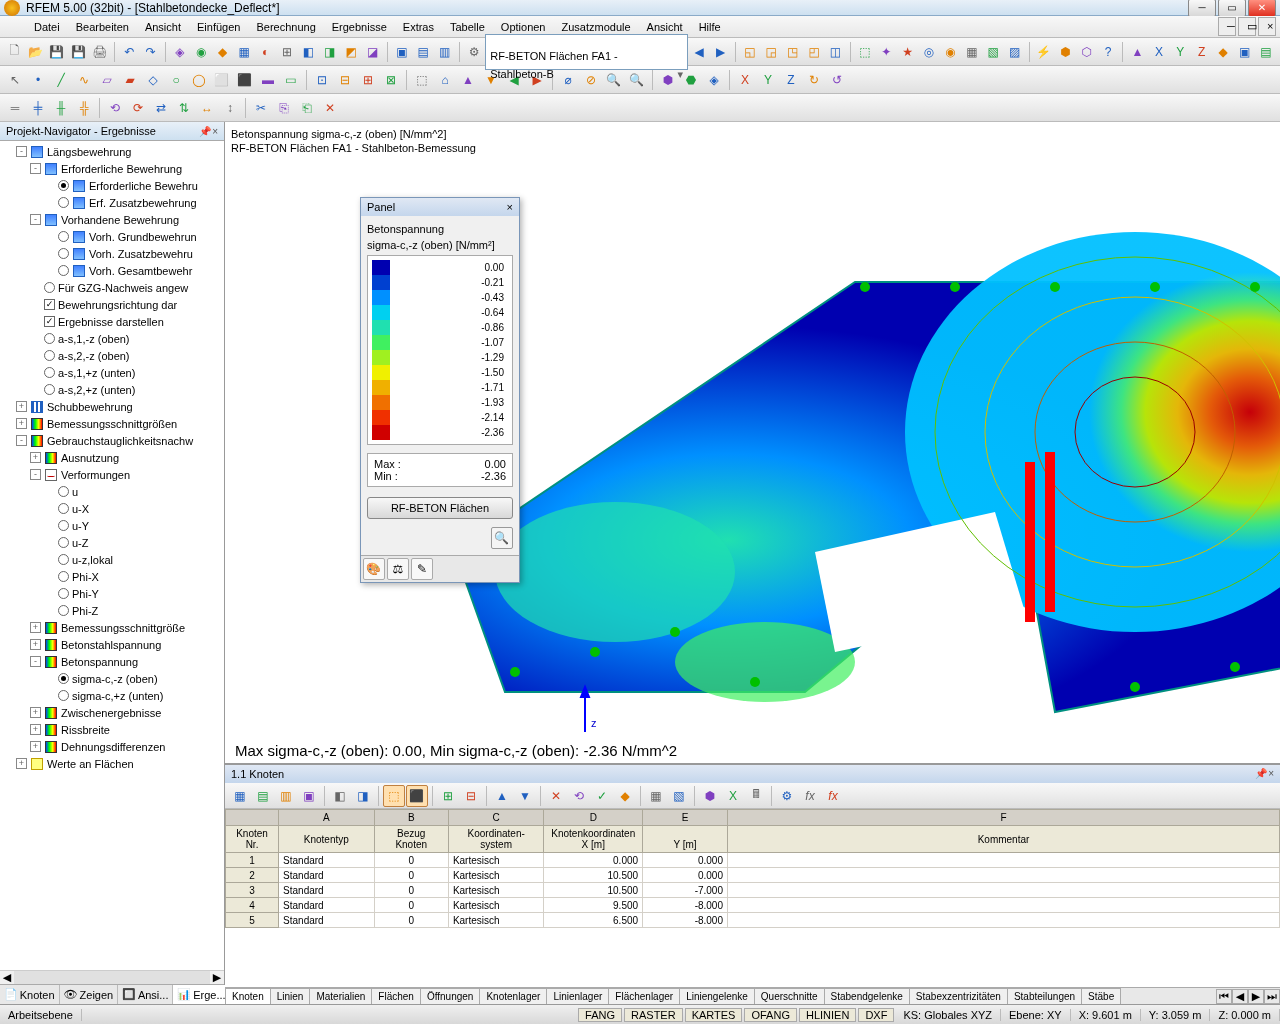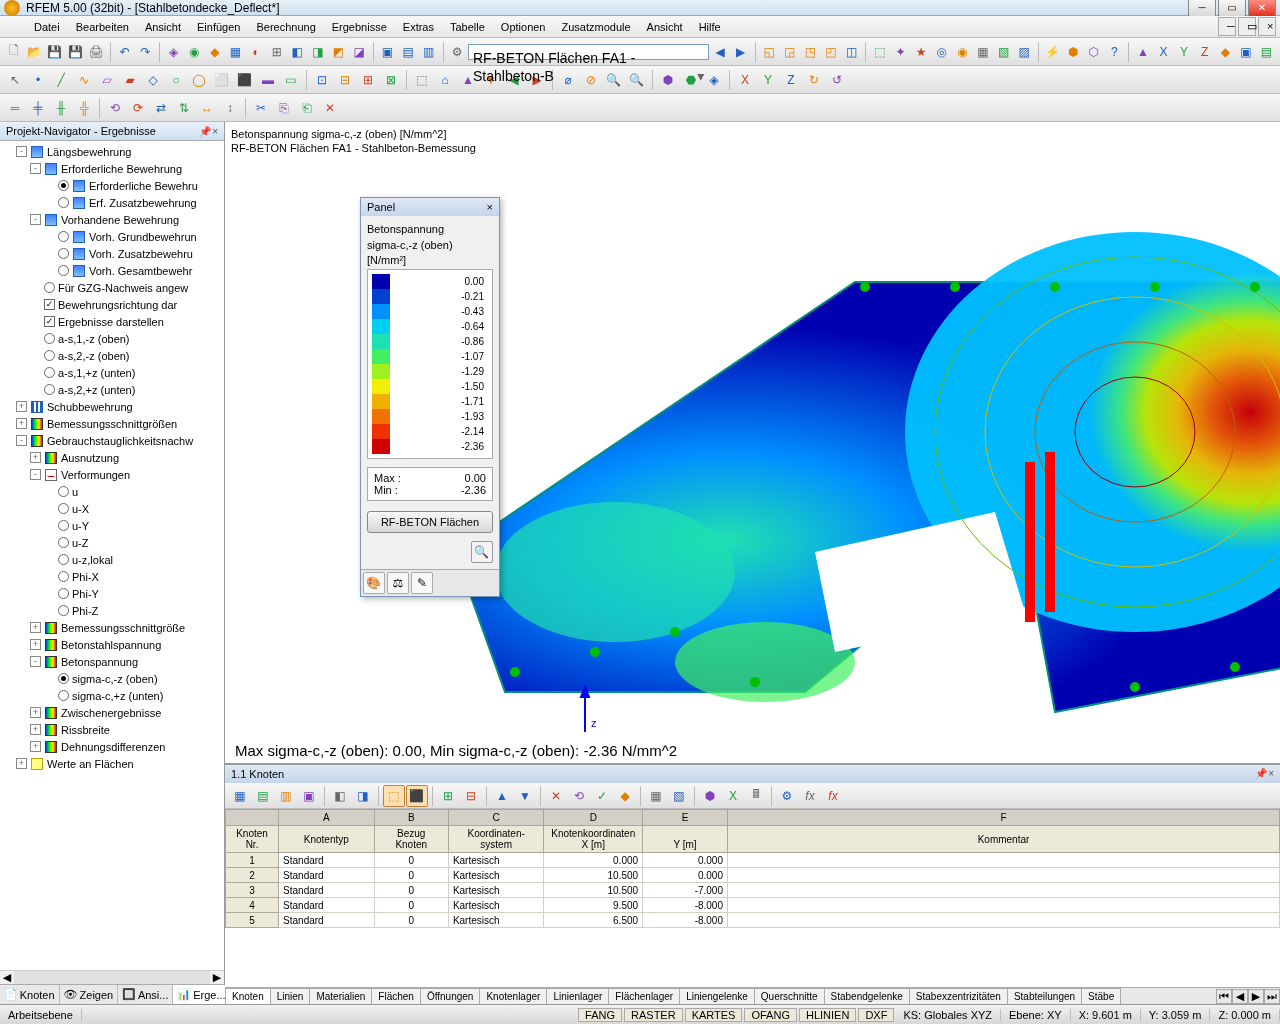--- a/index.html
+++ b/index.html
@@ -16,21 +16,21 @@
 
 .menubar { height: 22px; background: linear-gradient(#f8f8f8,#e8e8e8); display: flex; align-items: center; padding: 0 4px; border-bottom: 1px solid #bbb; }
 .menubar span { padding: 2px 8px; cursor: pointer; }
 .menubar .mdi { margin-left: auto; display:flex; gap:2px;}
 .menubar .mdi span { width:16px; text-align:center; border:1px solid #aaa; background:#eee;}
 
 
 .toolbar { height: 28px; background: linear-gradient(#f8f8f8,#e0e0e0); display: flex; align-items: center; padding: 2px 4px; border-bottom: 1px solid #bbb; gap: 1px; }
 .tbtn { width: 22px; height: 22px; border: 1px solid transparent; display:flex; align-items:center;justify-content:center; border-radius:2px; cursor:pointer; font-size:12px;}
 .tsep { width: 1px; height: 20px; background: #bbb; margin: 0 3px; }
-.tcombo { height: 16px; border: 1px solid #7b9ebd; background:#fff; padding: 4px 18px 0 4px; position:relative; font-size:14px; line-height:18px; cursor:pointer;}
+.tcombo { height: 36px; border: 1px solid #7b9ebd; background:#fff; padding: 12px 18px 0 4px; position:relative; font-size:11px; line-height:18px; cursor:pointer;}
 .tcombo::after { content:'▾'; position:absolute; right:4px; color:#666;}
 
 
 .main { flex: 1; display: flex; overflow: hidden; }
 .navpanel { width: 225px; background: #f4f4f4; border-right: 1px solid #999; display:flex; flex-direction:column; }
 .navpanel .navhead { background: linear-gradient(#e8f0f8,#cde0f0); padding: 3px 6px; border-bottom:1px solid #aaa; display:flex; align-items:center;}
 .navpanel .navhead span:first-child { flex:1; }
 .pin { cursor:pointer; font-size:10px; color:#555;}
 .treewrap { flex:1; overflow:auto; background:#fff; padding:2px; }
 .treeitem { display:flex; align-items:center; height:17px; cursor:pointer; white-space:nowrap; }
@@ -49,21 +49,21 @@
 .viewport { flex:1; position:relative; background:#fff; overflow:hidden; border-bottom:1px solid #999;}
 .viewport .dotgrid { position:absolute; inset:0; background-image: radial-gradient(#bbb 0.5px, transparent 0.5px); background-size: 20px 20px; }
 .vp-label { position:absolute; color:#000; font-size:11px; }
 .vp-bottom { position:absolute; bottom:4px; left:10px; color:#000; font-size:15px; }
 
 
 .contour { position:absolute; left:210px; top:50px; width:940px; height:570px; }
 .contour svg { width:100%; height:100%; }
 
 
-.panel { position:absolute; left:135px; top:75px; width:140px; background:#f0f0f0; border:1px solid #7a96b8; box-shadow:2px 2px 6px rgba(0,0,0,0.3);}
+.panel { position:absolute; left:135px; top:75px; width:160px; background:#f0f0f0; border:1px solid #7a96b8; box-shadow:2px 2px 6px rgba(0,0,0,0.3);}
 .panel .phead { background: linear-gradient(#e0e8f4,#c4d6ec); padding:3px 6px; display:flex;}
 .panel .phead span:first-child{flex:1;}
 .panel .pbody { padding:6px; background:#f0f0f0;}
 .panel .ptitle { text-align:left; font-size:11px; margin-bottom:2px; line-height:1.3;}
 .panel .legend { border:1px solid #aaa; background:#fff; padding:4px; }
 .panel .lrow { display:flex; align-items:center; height:15px;}
 .panel .lcol { width:18px; height:15px; }
 .panel .lval { flex:1; text-align:right; padding-right:4px; font-size:10px;}
 .panel .minmax { margin-top:8px; border:1px solid #aaa; background:#fff; padding:4px 6px; font-size:10px;}
 .panel .minmax div { display:flex; justify-content:space-between;gap:41px;}

